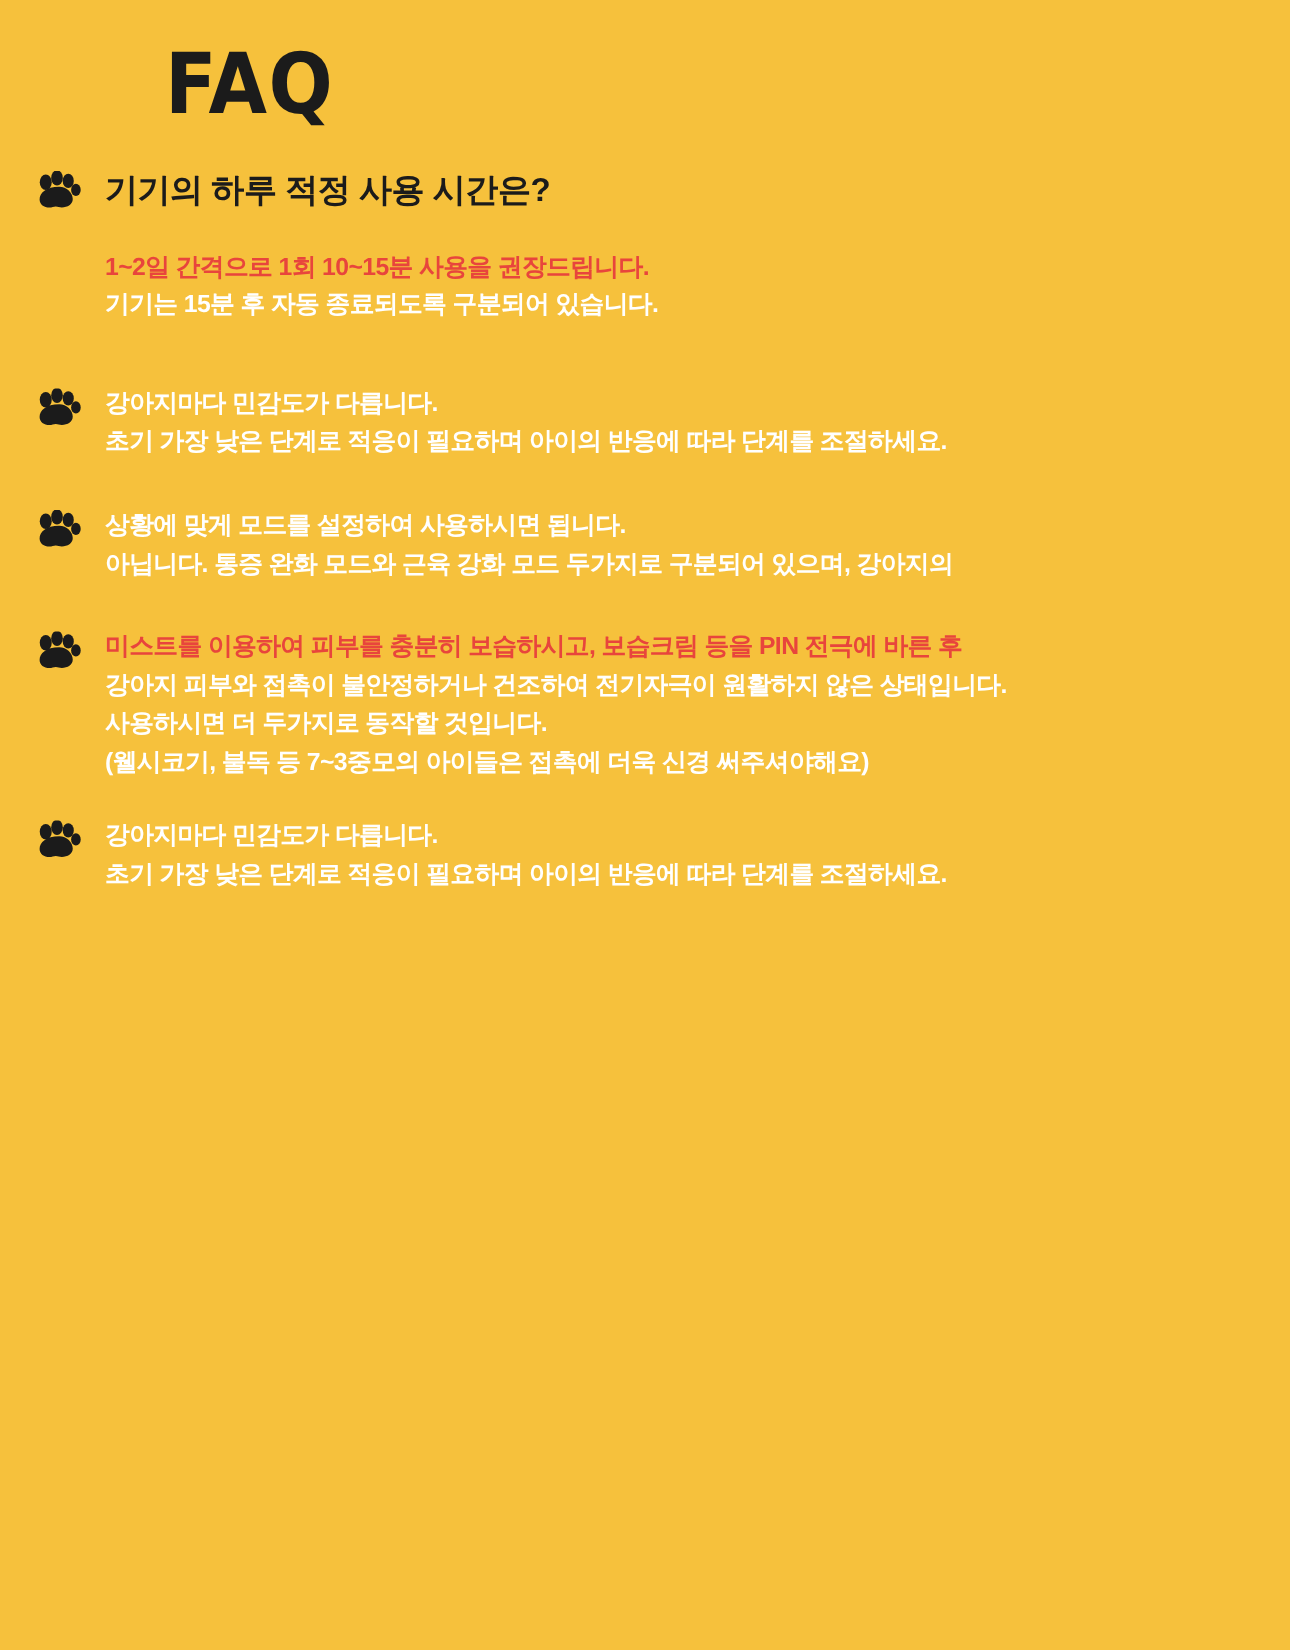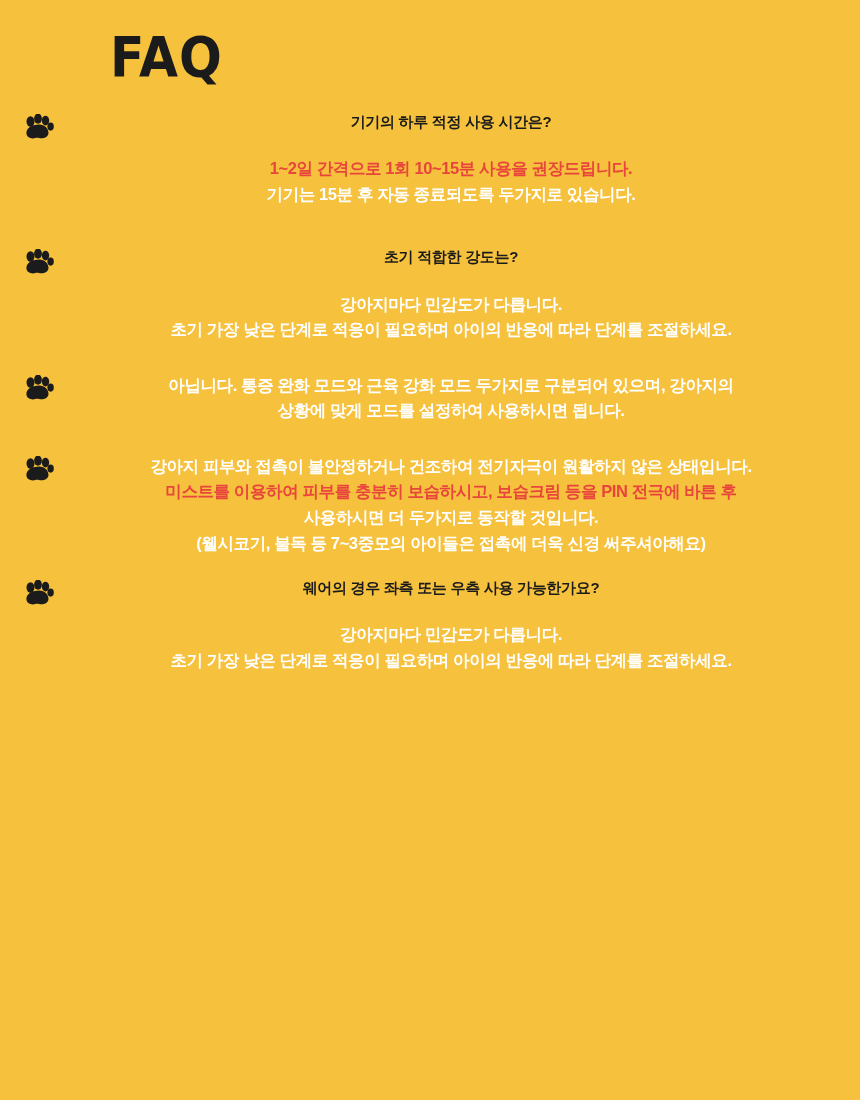--- a/index.html
+++ b/index.html
@@ -13,21 +13,20 @@
     font-family: "Liberation Sans", sans-serif;
     overflow: hidden;
     position: relative;
   }
   .page {
     width: 832px;
     height: 1100px;
     position: relative;
     box-sizing: border-box;
     padding: 12px;
-    text-align: center;
   }
   .faq-title {
     position: absolute;
     left: 110px;
     top: 24px;
     font-size: 56px;
     font-weight: bold;
     letter-spacing: 1px;
     color: #1b1b1b;
     font-family: "DejaVu Sans", sans-serif;
@@ -45,21 +44,21 @@
     margin-bottom: 18px;
   }
   .paw {
     position: absolute;
     left: 24px;
     top: 2px;
     width: 30px;
     height: 26px;
   }
   .q-text {
-    font-size: 15px;
+    font-size: 22px;
     font-weight: bold;
     color: #1b1b1b;
     line-height: 1.35;
     letter-spacing: -0.3px;
   }
   .a-block {
     margin-top: 24px;
     margin-bottom: 10px;
   }
   .a-line {
@@ -88,74 +87,72 @@
         <span class="paw"><svg viewBox="0 0 30 26" width="30" height="26" xmlns="http://www.w3.org/2000/svg">
             <ellipse cx="6.5" cy="7.5" rx="4" ry="5.2" fill="#1b1b1b"></ellipse>
             <ellipse cx="14" cy="4.6" rx="3.9" ry="5.1" fill="#1b1b1b"></ellipse>
             <ellipse cx="21.5" cy="6.6" rx="3.7" ry="4.8" fill="#1b1b1b"></ellipse>
             <ellipse cx="26.6" cy="12.6" rx="3.2" ry="4.1" fill="#1b1b1b"></ellipse>
             <path d="M15.5 10.5c5 0 9 4 9 8.2 0 3.6-3.4 5.6-7.3 5.6-1.6 0-2.6-.6-4-.6-1.5 0-2.6.7-4.2.7-3.7 0-6.6-2.1-6.6-5.4 0-4.4 4.3-8.5 13.1-8.5z" fill="#1b1b1b"></path>
           </svg></span>
         <div class="q-text">기기의 하루 적정 사용 시간은?</div>
         <div class="a-block">
           <div class="a-line accent">1~2일 간격으로 1회 10~15분 사용을 권장드립니다.</div>
-          <div class="a-line">기기는 15분 후 자동 종료되도록 두가지로 있습니다.</div>
+          <div class="a-line">기기는 15분 후 자동 종료되도록 구분되어 있습니다.</div>
         </div>
       </div>
       <div class="faq-item gap-md">
         <span class="paw"><svg viewBox="0 0 30 26" width="30" height="26" xmlns="http://www.w3.org/2000/svg">
             <ellipse cx="6.5" cy="7.5" rx="4" ry="5.2" fill="#1b1b1b"></ellipse>
             <ellipse cx="14" cy="4.6" rx="3.9" ry="5.1" fill="#1b1b1b"></ellipse>
             <ellipse cx="21.5" cy="6.6" rx="3.7" ry="4.8" fill="#1b1b1b"></ellipse>
             <ellipse cx="26.6" cy="12.6" rx="3.2" ry="4.1" fill="#1b1b1b"></ellipse>
             <path d="M15.5 10.5c5 0 9 4 9 8.2 0 3.6-3.4 5.6-7.3 5.6-1.6 0-2.6-.6-4-.6-1.5 0-2.6.7-4.2.7-3.7 0-6.6-2.1-6.6-5.4 0-4.4 4.3-8.5 13.1-8.5z" fill="#1b1b1b"></path>
           </svg></span>
-        <div class="q-text">초기 적합한 강도는?</div>
         <div class="a-block">
           <div class="a-line">강아지마다 민감도가 다릅니다.</div>
           <div class="a-line">초기 가장 낮은 단계로 적응이 필요하며 아이의 반응에 따라 단계를 조절하세요.</div>
         </div>
       </div>
       <div class="faq-item gap-md">
         <span class="paw"><svg viewBox="0 0 30 26" width="30" height="26" xmlns="http://www.w3.org/2000/svg">
             <ellipse cx="6.5" cy="7.5" rx="4" ry="5.2" fill="#1b1b1b"></ellipse>
             <ellipse cx="14" cy="4.6" rx="3.9" ry="5.1" fill="#1b1b1b"></ellipse>
             <ellipse cx="21.5" cy="6.6" rx="3.7" ry="4.8" fill="#1b1b1b"></ellipse>
             <ellipse cx="26.6" cy="12.6" rx="3.2" ry="4.1" fill="#1b1b1b"></ellipse>
             <path d="M15.5 10.5c5 0 9 4 9 8.2 0 3.6-3.4 5.6-7.3 5.6-1.6 0-2.6-.6-4-.6-1.5 0-2.6.7-4.2.7-3.7 0-6.6-2.1-6.6-5.4 0-4.4 4.3-8.5 13.1-8.5z" fill="#1b1b1b"></path>
           </svg></span>
         <div class="a-block">
+          <div class="a-line">상황에 맞게 모드를 설정하여 사용하시면 됩니다.</div>
           <div class="a-line">아닙니다. 통증 완화 모드와 근육 강화 모드 두가지로 구분되어 있으며, 강아지의</div>
-          <div class="a-line">상황에 맞게 모드를 설정하여 사용하시면 됩니다.</div>
         </div>
       </div>
       <div class="faq-item gap-sm">
         <span class="paw"><svg viewBox="0 0 30 26" width="30" height="26" xmlns="http://www.w3.org/2000/svg">
             <ellipse cx="6.5" cy="7.5" rx="4" ry="5.2" fill="#1b1b1b"></ellipse>
             <ellipse cx="14" cy="4.6" rx="3.9" ry="5.1" fill="#1b1b1b"></ellipse>
             <ellipse cx="21.5" cy="6.6" rx="3.7" ry="4.8" fill="#1b1b1b"></ellipse>
             <ellipse cx="26.6" cy="12.6" rx="3.2" ry="4.1" fill="#1b1b1b"></ellipse>
             <path d="M15.5 10.5c5 0 9 4 9 8.2 0 3.6-3.4 5.6-7.3 5.6-1.6 0-2.6-.6-4-.6-1.5 0-2.6.7-4.2.7-3.7 0-6.6-2.1-6.6-5.4 0-4.4 4.3-8.5 13.1-8.5z" fill="#1b1b1b"></path>
           </svg></span>
         <div class="a-block">
+          <div class="a-line accent">미스트를 이용하여 피부를 충분히 보습하시고, 보습크림 등을 PIN 전극에 바른 후</div>
           <div class="a-line">강아지 피부와 접촉이 불안정하거나 건조하여 전기자극이 원활하지 않은 상태입니다.</div>
-          <div class="a-line accent">미스트를 이용하여 피부를 충분히 보습하시고, 보습크림 등을 PIN 전극에 바른 후</div>
           <div class="a-line">사용하시면 더 두가지로 동작할 것입니다.</div>
           <div class="a-line">(웰시코기, 불독 등 7~3중모의 아이들은 접촉에 더욱 신경 써주셔야해요)</div>
         </div>
       </div>
       <div class="faq-item gap-sm">
         <span class="paw"><svg viewBox="0 0 30 26" width="30" height="26" xmlns="http://www.w3.org/2000/svg">
             <ellipse cx="6.5" cy="7.5" rx="4" ry="5.2" fill="#1b1b1b"></ellipse>
             <ellipse cx="14" cy="4.6" rx="3.9" ry="5.1" fill="#1b1b1b"></ellipse>
             <ellipse cx="21.5" cy="6.6" rx="3.7" ry="4.8" fill="#1b1b1b"></ellipse>
             <ellipse cx="26.6" cy="12.6" rx="3.2" ry="4.1" fill="#1b1b1b"></ellipse>
             <path d="M15.5 10.5c5 0 9 4 9 8.2 0 3.6-3.4 5.6-7.3 5.6-1.6 0-2.6-.6-4-.6-1.5 0-2.6.7-4.2.7-3.7 0-6.6-2.1-6.6-5.4 0-4.4 4.3-8.5 13.1-8.5z" fill="#1b1b1b"></path>
           </svg></span>
-        <div class="q-text">웨어의 경우 좌측 또는 우측 사용 가능한가요?</div>
         <div class="a-block">
           <div class="a-line">강아지마다 민감도가 다릅니다.</div>
           <div class="a-line">초기 가장 낮은 단계로 적응이 필요하며 아이의 반응에 따라 단계를 조절하세요.</div>
         </div>
       </div>
     </div>
 
 </div>
 
 </body></html>

